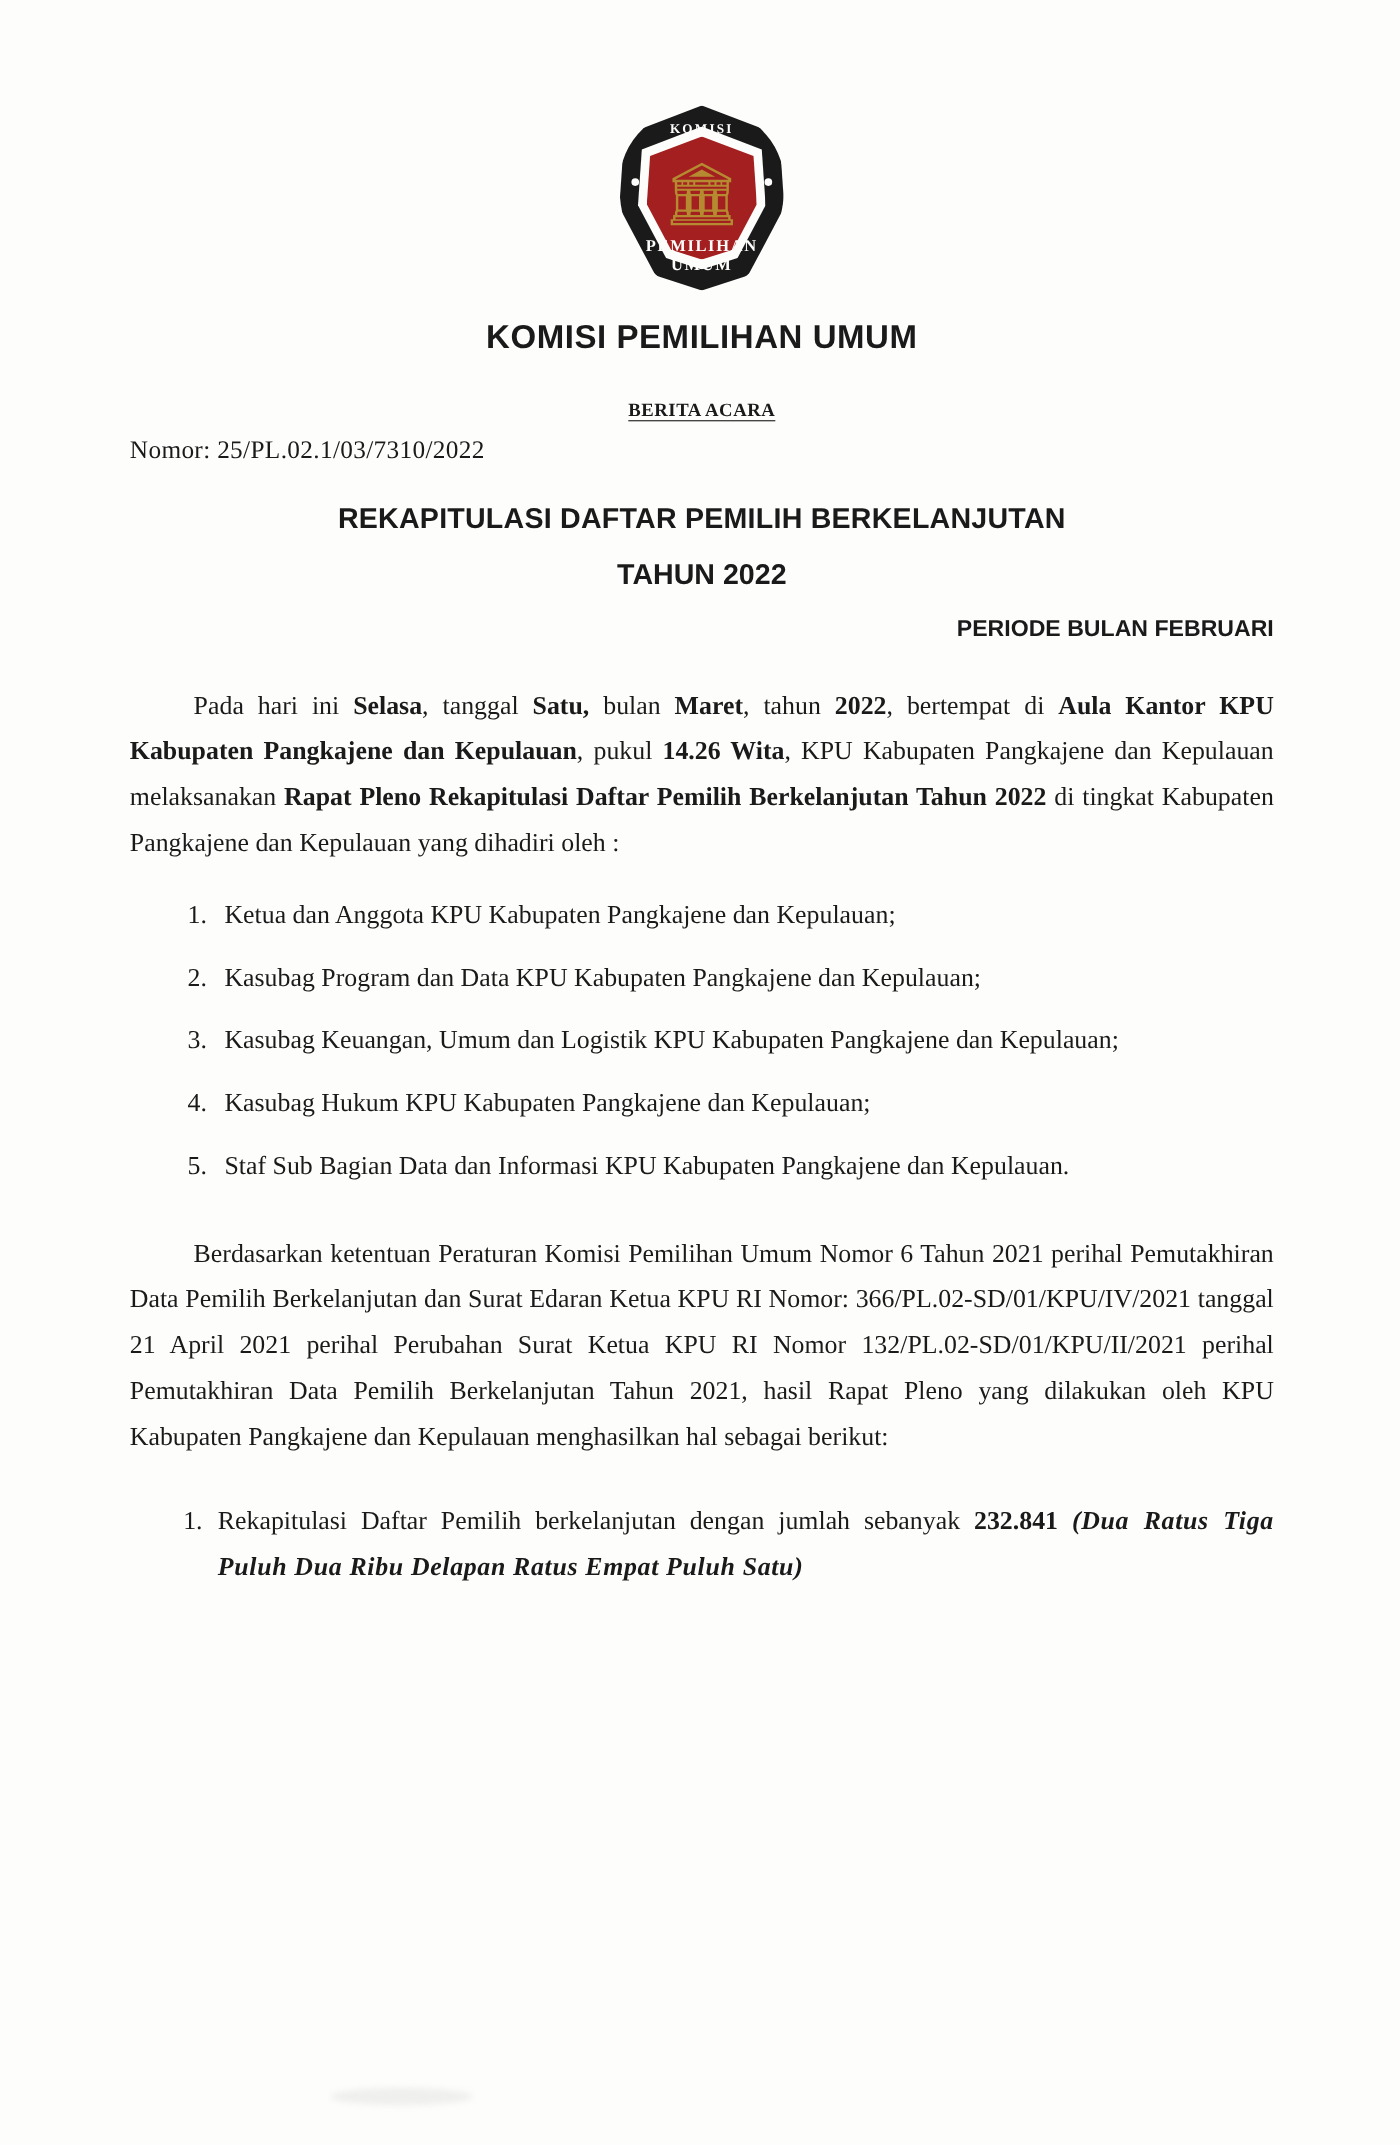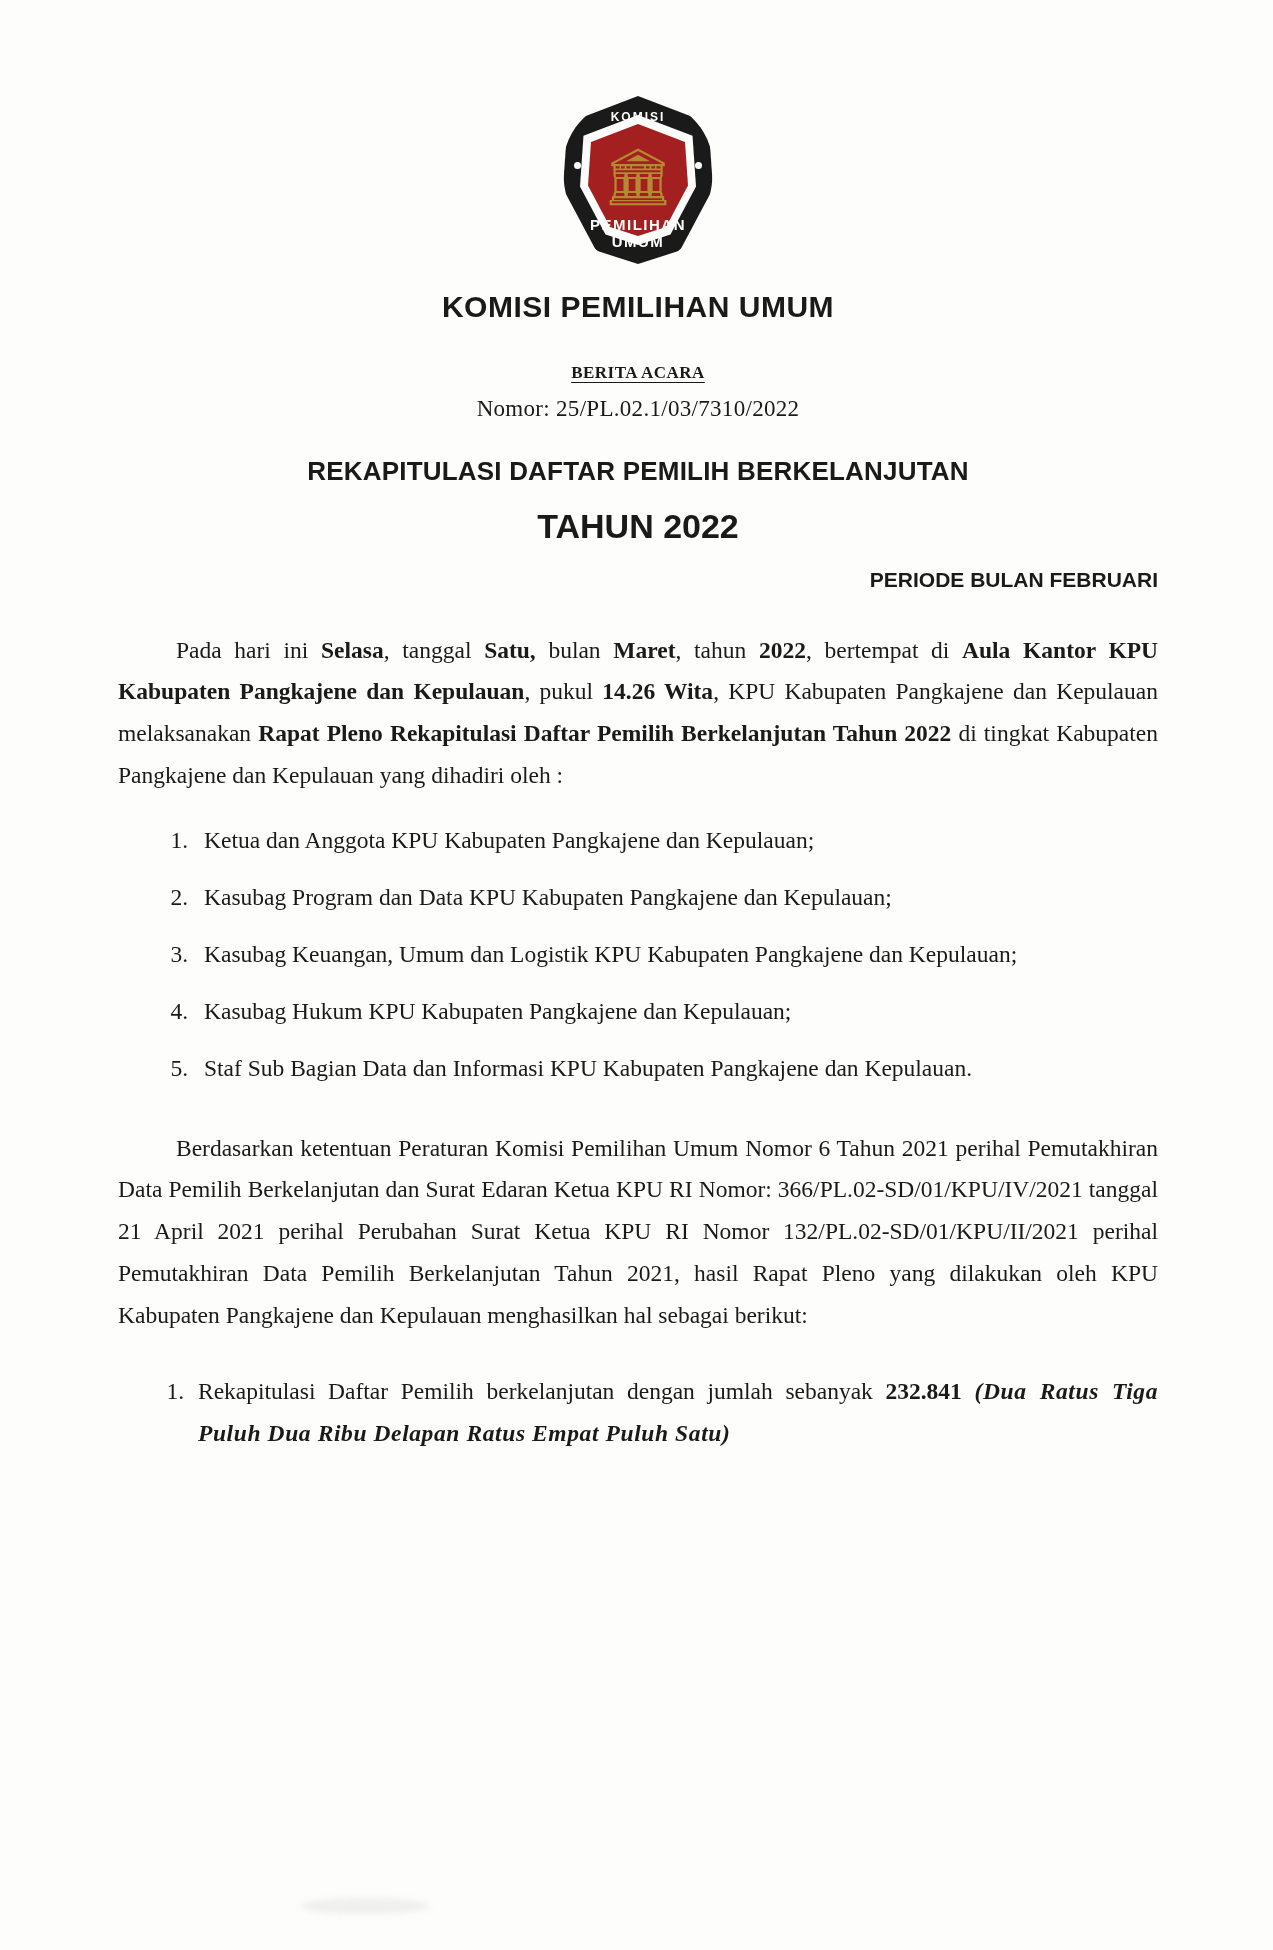--- a/index.html
+++ b/index.html
@@ -72,21 +72,21 @@
     height: 74px;
     color: #b58a30;
     font-size: 56px;
     line-height: 74px;
     text-align: center;
   }
   .logo .txt-top, .logo .txt-bot {
     position: absolute;
     width: 150px;
     text-align: center;
-    font-family: Liberation Sans, sans-serif;
+    font-family: Liberation Serif, serif;
     font-weight: bold;
     letter-spacing: 2px;
     color: #fdfdfc;
     font-size: 12px;
   }
   .logo .txt-top { top: 14px; }
   .logo .txt-bot { bottom: 14px; font-size: 15px; letter-spacing: 1.5px; }
   .logo .dot {
     position: absolute;
     width: 7px; height: 7px;
@@ -113,21 +113,20 @@
     text-align: center;
     font-family: "Liberation Serif", serif;
     font-weight: bold;
     font-size: 17px;
     text-decoration: underline;
     text-underline-offset: 4px;
     margin-top: 34px;
     letter-spacing: 0.5px;
   }
   .doc-number {
-    text-align: center;
     font-size: 23px;
     margin-top: 13px;
     letter-spacing: 0.3px;
   }
   .tentang {
     text-align: center;
     font-family: "Liberation Serif", serif;
     font-weight: bold;
     font-size: 24px;
     letter-spacing: 7px;
@@ -138,21 +137,21 @@
     font-family: "Liberation Sans", sans-serif;
     font-weight: bold;
     font-size: 26px;
     margin-top: 34px;
     letter-spacing: 0.2px;
   }
   .subject-year {
     text-align: center;
     font-family: "Liberation Sans", sans-serif;
     font-weight: bold;
-    font-size: 34px;
+    font-size: 26px;
     margin-top: 20px;
   }
   .period {
     text-align: right;
     font-family: "Liberation Sans", sans-serif;
     font-weight: bold;
     font-size: 21px;
     margin-top: 22px;
   }
 

